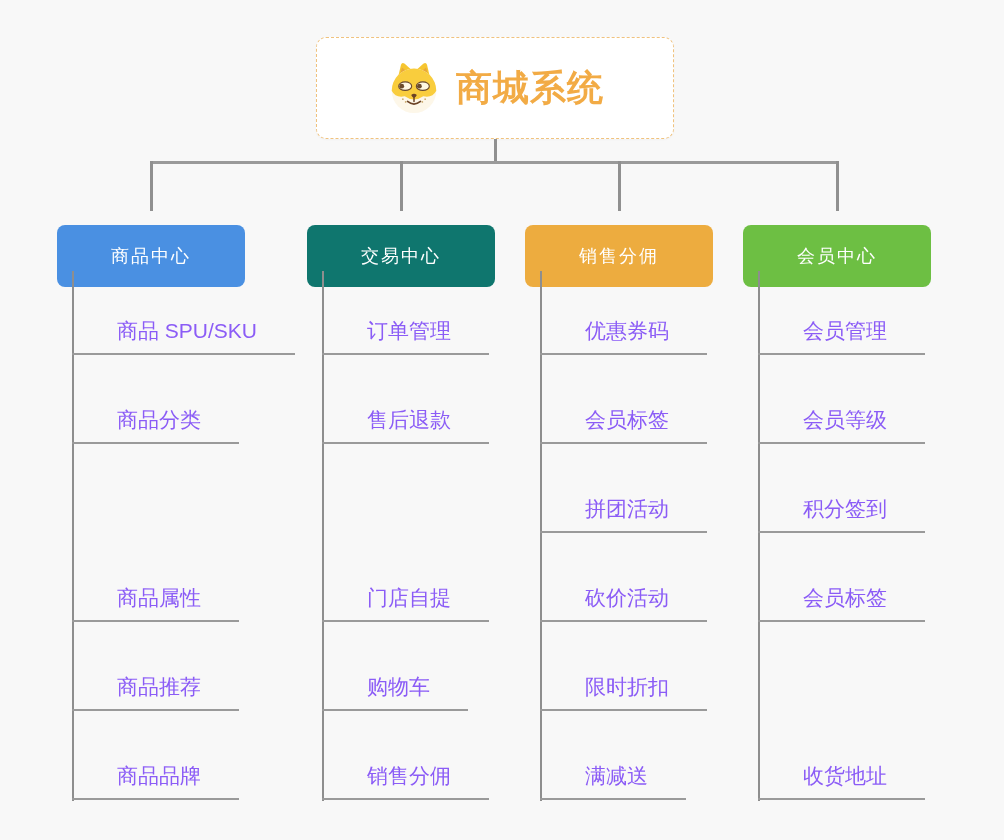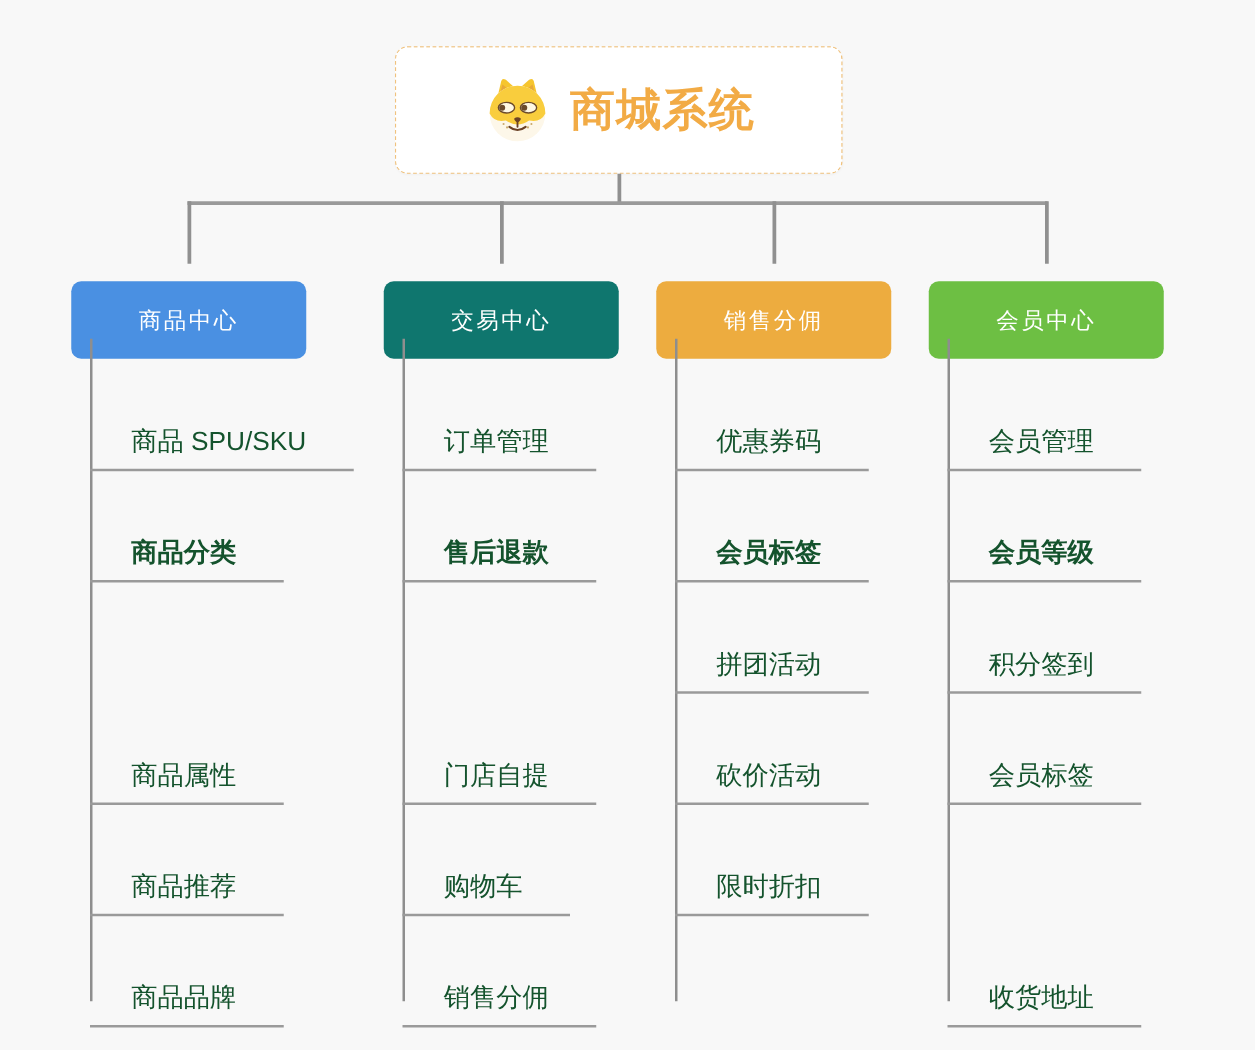--- a/index.html
+++ b/index.html
@@ -69,31 +69,30 @@
   .spine {
     position: absolute;
     left: 15px; top: 62px;
     width: 2px; height: 530px;
     background: #8e8e8e;
   }
   .leaf {
     position: absolute;
     left: 15px;
     height: 38px;
-    padding: 0 38px 8px 33px;
+    padding: 0 38px 8px 45px;
     border-bottom: 2px solid #9a9a9a;
     display: flex;
     align-items: flex-end;
     font-size: 21px;
-    color: #14532d;
+    color: #8b5cf6;
     white-space: nowrap;
-    margin-top: 22px;
   }
   .leaf-1 { top: 108px; }
-  .leaf-2 { top: 197px; font-weight: bold; }
+  .leaf-2 { top: 197px; }
   .leaf-3 { top: 286px; }
   .leaf-4 { top: 375px; }
   .leaf-5 { top: 464px; }
   .leaf-6 { top: 553px; }
 </style>
 </head>
 <body>
 
 <div id="canvas">
 
@@ -154,20 +153,21 @@
   </div>
 
   <div class="branch branch-3">
     <div class="branch-header" style="background-color: rgb(237, 172, 63);">销售分佣</div>
     <div class="spine"></div>
     <div class="leaf leaf-1">优惠券码</div>
     <div class="leaf leaf-2">会员标签</div>
     <div class="leaf leaf-3">拼团活动</div>
     <div class="leaf leaf-4">砍价活动</div>
     <div class="leaf leaf-5">限时折扣</div>
+    <div class="leaf leaf-6">满减送</div>
   </div>
 
   <div class="branch branch-4">
     <div class="branch-header" style="background-color: rgb(109, 191, 67); text-align: center;">会员中心</div>
     <div class="spine"></div>
     <div class="leaf leaf-1">会员管理</div>
     <div class="leaf leaf-2">会员等级</div>
     <div class="leaf leaf-3">积分签到</div>
     <div class="leaf leaf-4">会员标签</div>
     <div class="leaf leaf-6">收货地址</div>

